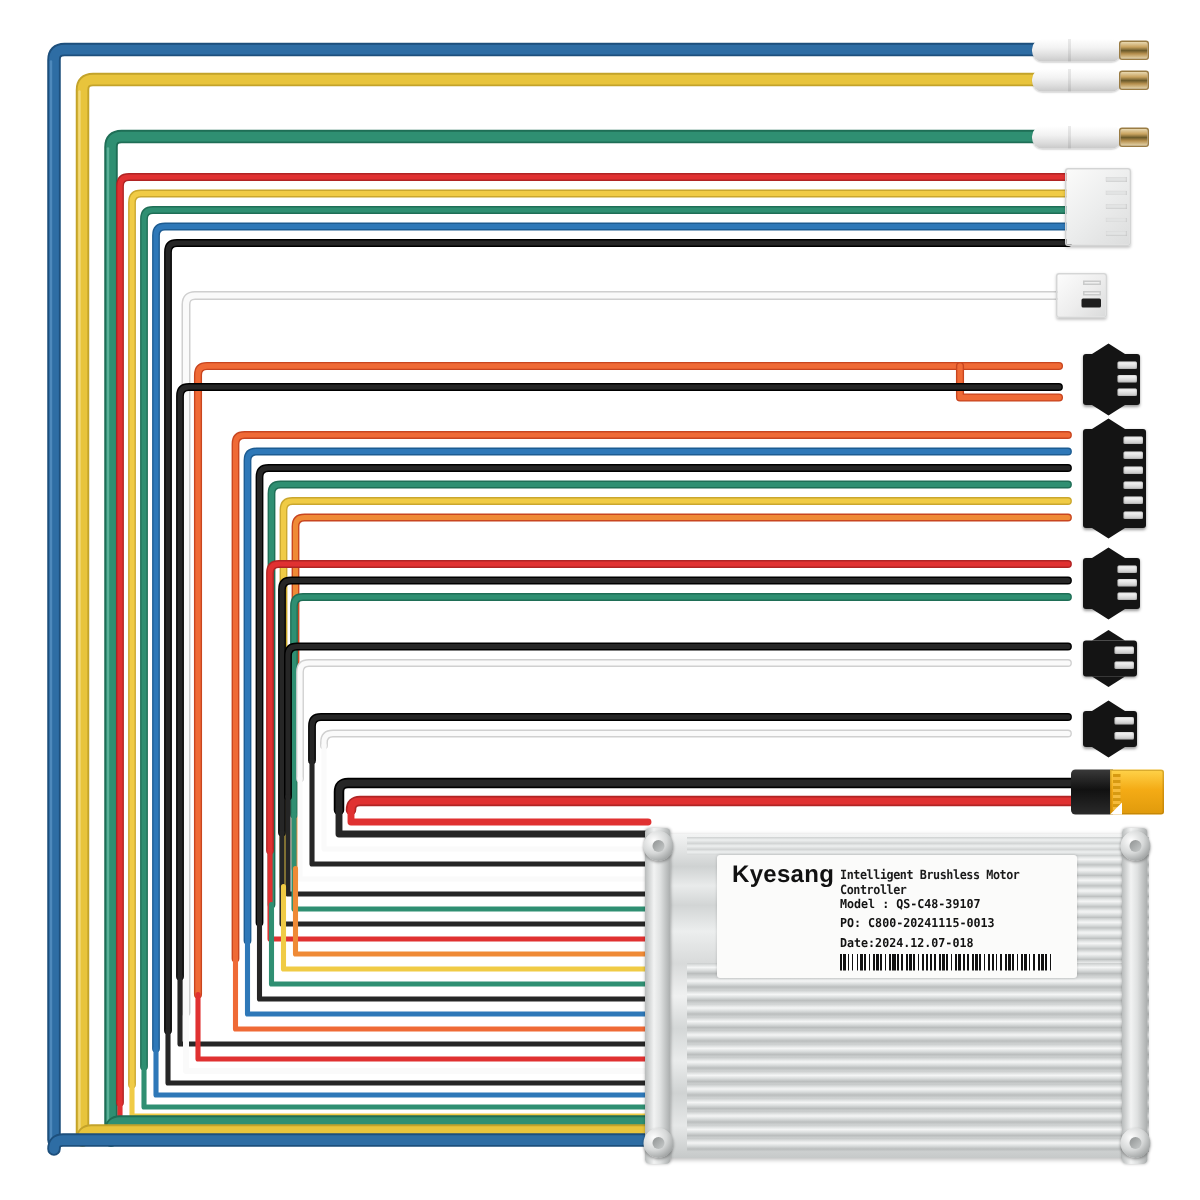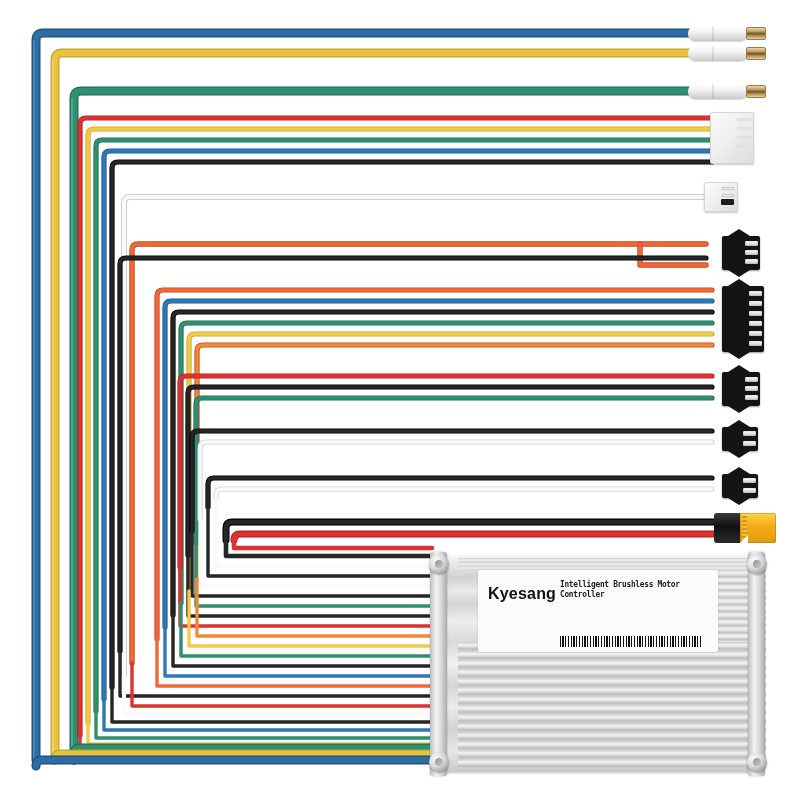--- a/index.html
+++ b/index.html
@@ -32,21 +32,21 @@
   .screw.tl{left:2px;top:4px;}
   .screw.bl{left:2px;top:192px;}
   .screw.tr{left:318px;top:4px;}
   .screw.br{left:318px;top:192px;}
   .screw::after{content:"";position:absolute;left:6px;top:6px;width:8px;height:8px;border-radius:50%;
     background:linear-gradient(135deg,#8f9292,#c9cccc);}
 
   
   .label{position:absolute;left:36px;top:14px;width:240px;height:82px;background:#fbfbfa;
     border-radius:2px;box-shadow:0 0 2px rgba(0,0,0,.18);padding:0;overflow:hidden;}
-  .lbl-brand{position:absolute;left:10px;top:15px;font-size:16px;font-weight:bold;color:#111;
+  .lbl-brand{position:absolute;left:10px;top:5px;font-size:16px;font-weight:bold;color:#111;
     letter-spacing:.2px;font-family:"Liberation Sans",sans-serif;}
   .lbl-sub{position:absolute;left:82px;top:9px;font-size:8.5px;font-weight:bold;color:#1a1a1a;
     font-family:"DejaVu Sans Mono",monospace;letter-spacing:-.3px;transform:scaleX(.92);transform-origin:left center;}
   .lbl-col-a{position:absolute;left:10px;top:27px;width:68px;}
   .lbl-col-b{position:absolute;left:82px;top:26px;width:150px;}
   .lbl-line{font-family:"DejaVu Sans Mono",monospace;font-size:8.5px;color:#111;
     line-height:14px;white-space:nowrap;transform:scaleX(.95);transform-origin:left center;font-weight:600;}
   .lbl-line.b{line-height:13px;font-size:8.2px;}
   .barcode{position:absolute;left:82px;top:66px;width:142px;height:11px;
     background:repeating-linear-gradient(90deg,
@@ -299,20 +299,25 @@
     <div class="ctrl-case">
       <div class="fins-top"></div>
       <div class="fins-right"></div>
       <div class="fins"></div>
 
       <div class="label">
         <div class="lbl-brand">Kyesang</div>
         <div class="lbl-sub">Intelligent Brushless  Motor Controller</div>
 
 
+        <div class="lbl-col-b">
+          <div class="lbl-line b">Model : QS-C48-39107</div>
+          <div class="lbl-line b">PO: C800-20241115-0013</div>
+          <div class="lbl-line b">Date:2024.12.07-018</div>
+        </div>
 
         <div class="barcode"></div>
       </div>
     </div>
 
     <div class="bracket left">
       <div class="screw tl" style="left:-1px;top:2px;"></div>
       <div class="screw bl" style="left:-1px;top:200px;"></div>
     </div>
     <div class="bracket right">

